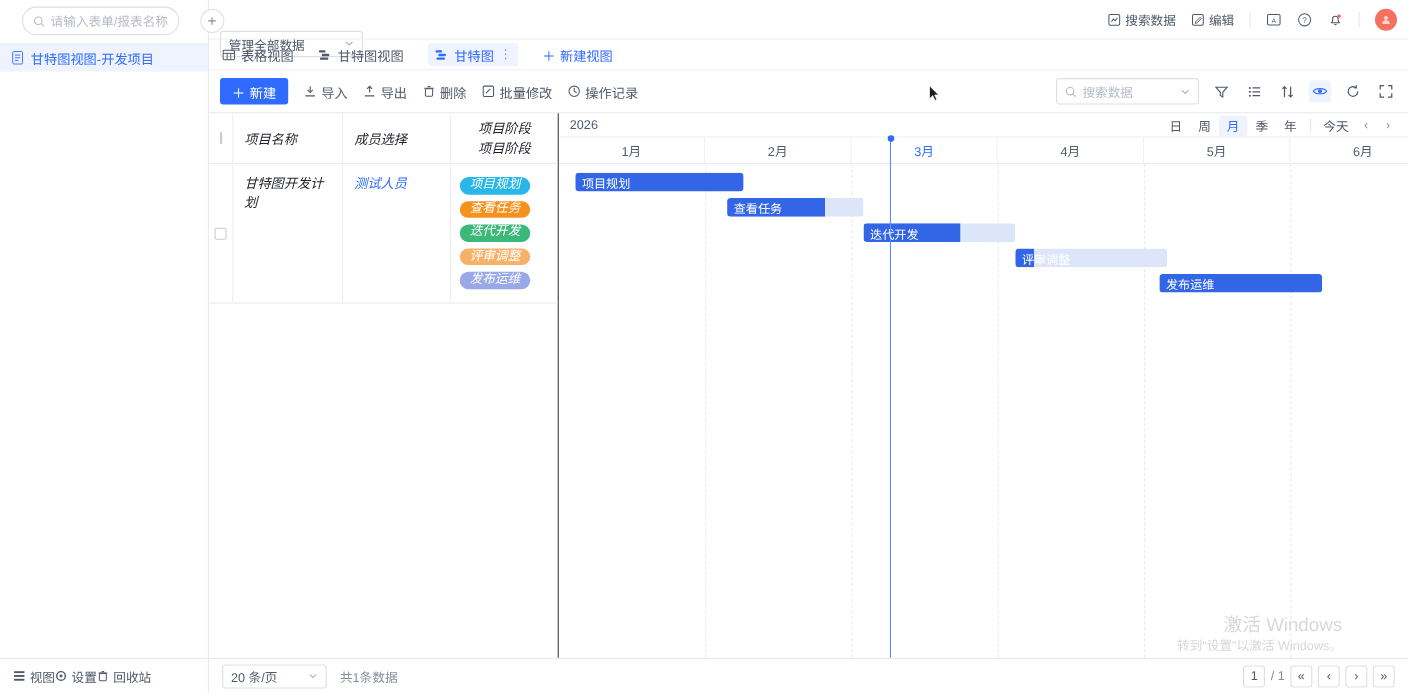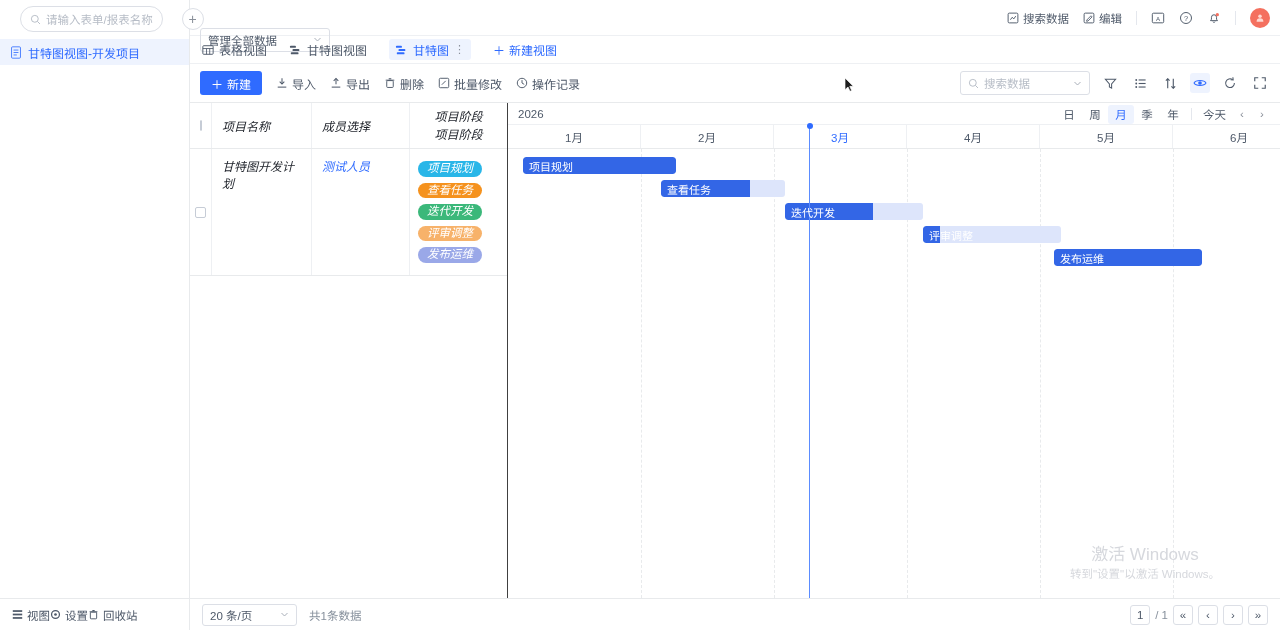--- a/index.html
+++ b/index.html
@@ -150,21 +150,21 @@
   }
   .pagesize { width:95px; height:22px; border:1px solid #dcdfe6; border-radius:3px;
               display:flex; align-items:center; justify-content:space-between; padding:0 7px; }
   .total { color:#86909c; }
   .pager { margin-left:auto; display:flex; align-items:center; gap:5px; }
   .pg-box { min-width:20px; height:20px; border:1px solid #dcdfe6; border-radius:3px;
             display:flex; align-items:center; justify-content:center; padding:0 4px; color:#4e5969; }
   .pg-txt { color:#86909c; }
 
   .watermark {
-    position:absolute; right:60px; bottom:48px; text-align:center; color:#d6d8dd;
+    position:absolute; right:60px; bottom:34px; text-align:right; color:#d6d8dd;
     pointer-events:none; user-select:none;
   }
   .wm1 { font-size:17px; line-height:22px; }
   .wm2 { font-size:11.5px; line-height:16px; }
 
   .cursor { position:absolute; left:845px; top:78px; width:10px; height:15px; }
 </style>
 </head>
 <body>
 

